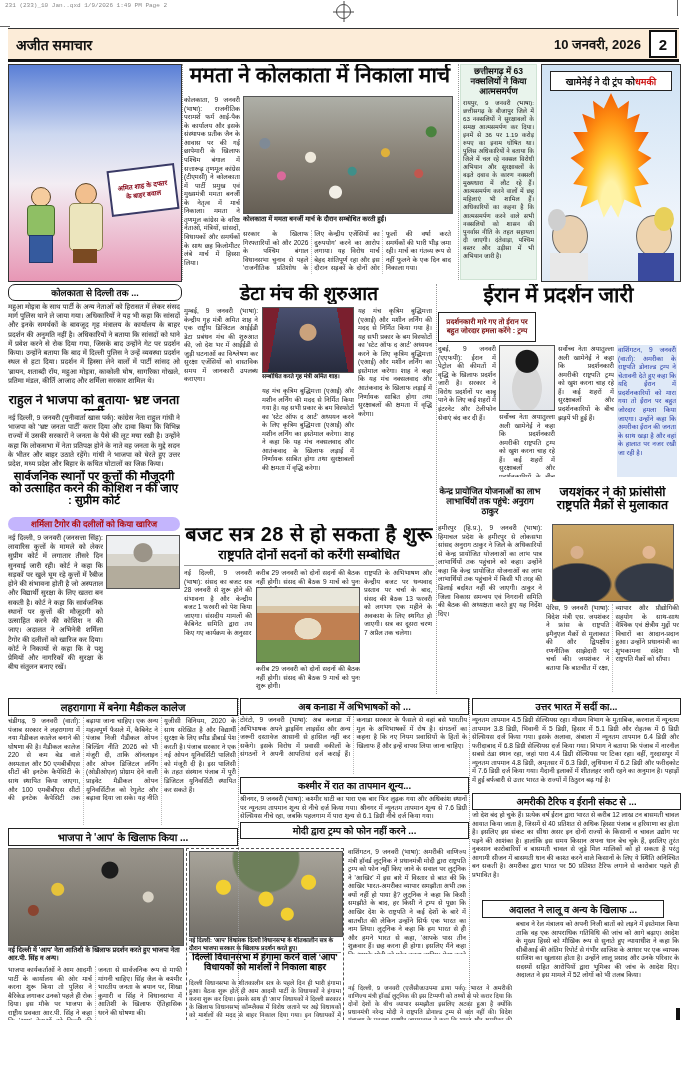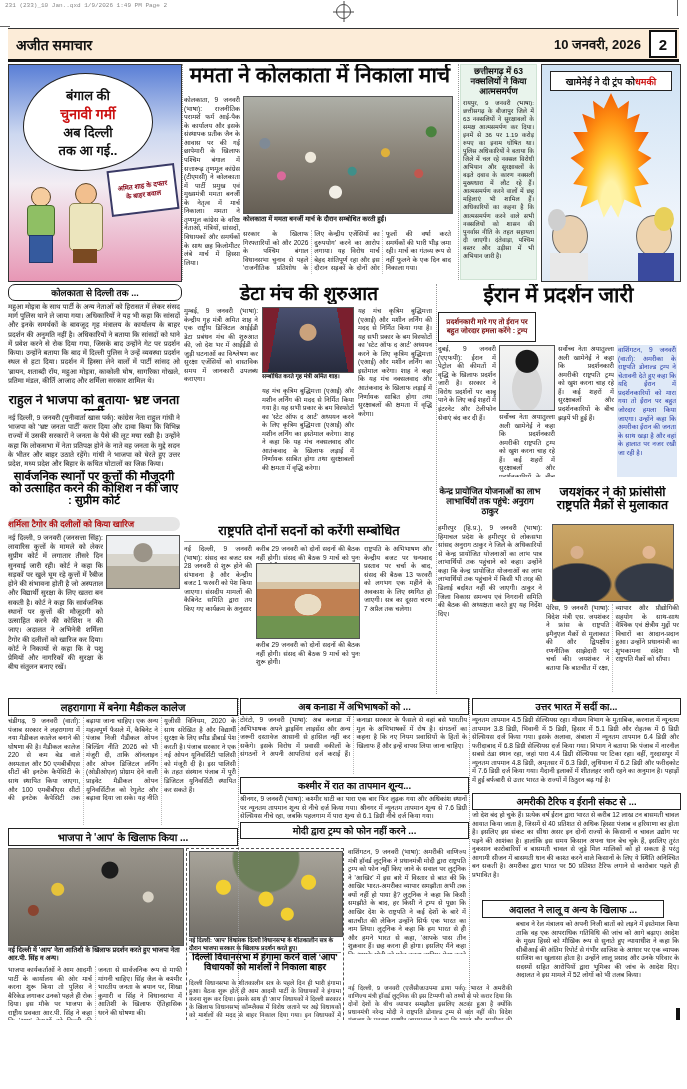--- a/index.html
+++ b/index.html
@@ -85,26 +85,20 @@
   <div class="abs" style="left:676px;top:1008px;width:4px;height:14px;background:#111;"></div>
   <div class="abs" style="left:681px;top:1058px;font-size:7px;color:#333;">1</div>
 
   <div class="abs" style="left:8px;top:28px;width:671px;height:30px;background:#fcecd8;border-top:1px solid #333;border-bottom:3px solid #111;display:flex;align-items:center;">
     <div style="font-weight:bold;font-size:14px;padding-left:8px;flex:1;">अजीत समाचार</div>
     <div style="font-weight:bold;font-size:13px;padding-right:8px;">10 जनवरी, 2026</div>
     <div style="width:24px;height:24px;border:2px solid #111;background:#fff;display:flex;align-items:center;justify-content:center;font-weight:800;font-size:15px;margin-right:2px;">2</div>
   </div>
 
   <div class="abs" style="left:8px;top:64px;width:172px;height:216px;border:1px solid #333;background:linear-gradient(180deg,#5a7fd6 0%,#cdd8f0 32%,#f3edf3 55%,#e797b5 100%);overflow:hidden;">
-    <div style="position:absolute;left:14px;top:8px;width:128px;height:96px;background:#fff;border:1.5px solid #222;border-radius:48% 52% 55% 45%/55% 50% 50% 45%;display:flex;flex-direction:column;align-items:center;justify-content:center;text-align:center;">
-      <span style="font-weight:800;font-size:13px;">बंगाल की</span>
-      <span style="font-weight:800;font-size:14px;color:#cc1111;">चुनावी गर्मी</span>
-      <span style="font-weight:800;font-size:13px;">अब दिल्ली</span>
-      <span style="font-weight:800;font-size:13px;">तक आ गई..</span>
-    </div>
     <div style="position:absolute;right:4px;top:102px;width:64px;height:42px;background:#fff;border:2px solid #3a3a66;transform:rotate(-7deg);display:flex;flex-direction:column;align-items:center;justify-content:center;text-align:center;">
       <span style="font-weight:800;font-size:6.8px;color:#8a1020;">अमित शाह के दफ्तर</span>
       <span style="font-weight:800;font-size:6.8px;color:#8a1020;">के बाहर बवाल</span>
     </div>
     <div class="face" style="left:22px;top:122px;width:18px;height:18px;background:#f6cc9e;border:1px solid #5a4326;"></div>
     <div class="abs" style="left:18px;top:140px;width:26px;height:30px;background:#8fbf64;border:1px solid #4a6a2e;border-radius:4px;"></div>
     <div class="abs" style="left:20px;top:170px;width:22px;height:26px;background:#355a9e;border:1px solid #22376a;"></div>
     <div class="face" style="left:66px;top:118px;width:20px;height:20px;background:#f2bf8e;border:1px solid #5a4326;"></div>
     <div class="abs" style="left:60px;top:138px;width:32px;height:46px;background:#ece5bd;border:1px solid #8a8050;border-radius:5px;"></div>
     <div class="abs" style="left:64px;top:184px;width:24px;height:14px;background:#7a4a22;"></div>
@@ -142,21 +136,21 @@
   </div>
 
   <div class="abs vrule" style="left:182px;top:64px;height:216px;"></div>
   <div class="abs vrule" style="left:458px;top:64px;height:216px;"></div>
 
   <div class="abs boxhead" style="left:8px;top:284px;width:172px;height:15px;font-size:9px;border-radius:7px;">कोलकाता से दिल्ली तक ...</div>
   <div class="abs bt2" style="left:8px;top:302px;width:172px;height:90px;">महुआ मोइत्रा के साथ पार्टी के अन्य नेताओं को हिरासत में लेकर संसद मार्ग पुलिस थाने ले जाया गया। अधिकारियों ने यह भी कहा कि सांसदों और इनके समर्थकों के बावजूद गृह मंत्रालय के कार्यालय के बाहर प्रदर्शन की अनुमति नहीं है। अधिकारियों ने बताया कि सांसदों को थाने में प्रवेश करने से रोक दिया गया, जिसके बाद उन्होंने गेट पर प्रदर्शन किया। उन्होंने बताया कि बाद में दिल्ली पुलिस ने उन्हें व्यवस्था प्रदर्शन स्थल से हटा दिया। प्रदर्शन में हिस्सा लेने वालों में पार्टी सांसद ओ 'ब्रायन, शताब्दी रॉय, महुआ मोइत्रा, काकोली घोष, सागरिका गोखले, प्रतिमा मंडल, कीर्ति आजाद और शर्मिला सरकार शामिल थे।</div>
   <div class="abs bighead" style="left:8px;top:394px;width:172px;height:17px;font-size:12.5px;">राहुल ने भाजपा को बताया- भ्रष्ट जनता पार्टी</div>
   <div class="abs bt2" style="left:8px;top:413px;width:172px;height:54px;">नई दिल्ली, 9 जनवरी (यूनीवार्ता खास पर्क): कांग्रेस नेता राहुल गांधी ने भाजपा को 'भ्रष्ट जनता पार्टी' करार दिया और दावा किया कि विभिन्न राज्यों में उसकी सरकारों ने जनता के पैसे की लूट मचा रखी है। उन्होंने कहा कि लोकसभा में नेता प्रतिपक्ष होने के नाते वह जनता के मुद्दे सदन के भीतर और बाहर उठाते रहेंगे। गांधी ने भाजपा को घेरते हुए उत्तर प्रदेश, मध्य प्रदेश और बिहार के कथित घोटालों का जिक्र किया।</div>
   <div class="abs bighead" style="left:8px;top:470px;width:172px;height:45px;font-size:11.5px;">सार्वजनिक स्थानों पर कुत्तों की मौजूदगी को उत्साहित करने की कोशिश न की जाए : सुप्रीम कोर्ट</div>
-  <div class="abs" style="left:8px;top:517px;width:172px;height:14px;background:#e5e5e5;color:#b01212;font-weight:800;font-size:8.6px;line-height:14px;overflow:hidden;border-radius:7px;">शर्मिला टैगोर की दलीलों को किया खारिज</div>
+  <div class="abs" style="left:8px;top:517px;width:172px;height:14px;background:#c4b5fd;color:#b01212;font-weight:800;font-size:8.6px;text-align:center;line-height:14px;overflow:hidden;border-radius:7px;">शर्मिला टैगोर की दलीलों को किया खारिज</div>
   <div class="abs" style="left:8px;top:533px;width:172px;height:160px;overflow:hidden;">
     <div class="photo ph-court" style="float:right;width:72px;height:52px;margin:2px 0 2px 3px;"></div>
     <div class="bt2" style="height:160px;">नई दिल्ली, 9 जनवरी (जनसत्ता सिंह): लावारिस कुत्तों के मामले को लेकर सुप्रीम कोर्ट में लगातार तीसरे दिन सुनवाई जारी रही। कोर्ट ने कहा कि सड़कों पर खुले घूम रहे कुत्तों में रैबीज होने की संभावना होती है जो अस्पताल और विद्यार्थी सुरक्षा के लिए खतरा बन सकती है। कोर्ट ने कहा कि सार्वजनिक स्थानों पर कुत्तों की मौजूदगी को उत्साहित करने की कोशिश न की जाए। अदालत ने अभिनेत्री शर्मिला टैगोर की दलीलों को खारिज कर दिया। कोर्ट ने निकायों से कहा कि वे पशु प्रेमियों और नागरिकों की सुरक्षा के बीच संतुलन बनाए रखें।</div>
   </div>
 
   <div class="abs" style="left:184px;top:284px;width:250px;height:236px;">
     <div class="bighead" style="font-size:19px;">डेटा मंच की शुरुआत</div>
     <div style="display:flex;gap:4px;margin-top:3px;">
       <div class="bt" style="width:74px;height:182px;">मुम्बई, 9 जनवरी (भाषा): केन्द्रीय गृह मंत्री अमित शाह ने एक राष्ट्रीय डिजिटल आईईडी डेटा प्रबंधन मंच की शुरुआत की, जो देश भर में आईईडी से जुड़ी घटनाओं का विश्लेषण कर सुरक्षा एजेंसियों को वास्तविक समय में जानकारी उपलब्ध कराएगा।</div>
       <div style="width:92px;">
@@ -185,20 +179,21 @@
   </div>
 
   <div class="abs" style="left:438px;top:486px;width:104px;height:36px;font-weight:800;font-size:8.4px;text-align:center;line-height:1.2;overflow:hidden;">केन्द्र प्रायोजित योजनाओं का लाभ लाभार्थियों तक पहुंचे: अनुराग ठाकुर</div>
   <div class="abs bt" style="left:438px;top:524px;width:104px;height:168px;">हमीरपुर (हि.प्र.), 9 जनवरी (भाषा): हिमाचल प्रदेश के हमीरपुर से लोकसभा सांसद अनुराग ठाकुर ने जिले के अधिकारियों से केन्द्र प्रायोजित योजनाओं का लाभ पात्र लाभार्थियों तक पहुंचाने को कहा। उन्होंने कहा कि केन्द्र प्रायोजित योजनाओं का लाभ लाभार्थियों तक पहुंचाने में किसी भी तरह की ढिलाई बर्दाश्त नहीं की जाएगी। ठाकुर ने जिला विकास समन्वय एवं निगरानी समिति की बैठक की अध्यक्षता करते हुए यह निर्देश दिए।</div>
 
   <div class="abs bighead" style="left:546px;top:486px;width:133px;height:34px;font-size:12.5px;">जयशंकर ने की फ्रांसीसी राष्ट्रपति मैक्रों से मुलाकात</div>
   <div class="abs photo ph-macron" style="left:552px;top:524px;width:120px;height:76px;"></div>
   <div class="abs bt cols2" style="left:546px;top:604px;width:133px;height:88px;">पेरिस, 9 जनवरी (भाषा): विदेश मंत्री एस. जयशंकर ने फ्रांस के राष्ट्रपति इमैनुएल मैक्रों से मुलाकात की और द्विपक्षीय रणनीतिक साझेदारी पर चर्चा की। जयशंकर ने बताया कि बातचीत में रक्षा, व्यापार और प्रौद्योगिकी सहयोग के साथ-साथ वैश्विक एवं क्षेत्रीय मुद्दों पर विचारों का आदान-प्रदान हुआ। उन्होंने प्रधानमंत्री का शुभकामना संदेश भी राष्ट्रपति मैक्रों को सौंपा।</div>
 
   <div class="abs" style="left:184px;top:524px;width:250px;height:170px;">
+    <div class="bighead" style="font-size:20px;height:24px;letter-spacing:0.5px;">बजट सत्र 28 से हो सकता है शुरू</div>
     <div class="bighead" style="font-size:13px;height:17px;border-bottom:1px solid #999;">राष्ट्रपति दोनों सदनों को करेंगी सम्बोधित</div>
     <div style="display:flex;gap:4px;margin-top:3px;">
       <div class="bt" style="width:68px;height:122px;">नई दिल्ली, 9 जनवरी (भाषा): संसद का बजट सत्र 28 जनवरी से शुरू होने की संभावना है और केन्द्रीय बजट 1 फरवरी को पेश किया जाएगा। संसदीय मामलों की कैबिनेट समिति द्वारा तय किए गए कार्यक्रम के अनुसार</div>
       <div style="width:104px;">
         <div class="bt" style="height:18px;">करीब 29 जनवरी को दोनों सदनों की बैठक नहीं होगी। संसद की बैठक 9 मार्च को पुनः शुरू होगी।</div>
         <div class="photo ph-parliament" style="width:102px;height:74px;"></div>
         <div class="bt" style="height:26px;margin-top:2px;">करीब 29 जनवरी को दोनों सदनों की बैठक नहीं होगी। संसद की बैठक 9 मार्च को पुनः शुरू होगी।</div>
       </div>
       <div class="bt" style="width:68px;height:122px;">राष्ट्रपति के अभिभाषण और केन्द्रीय बजट पर धन्यवाद प्रस्ताव पर चर्चा के बाद, संसद की बैठक 13 फरवरी को लगभग एक महीने के अवकाश के लिए स्थगित हो जाएगी। सत्र का दूसरा चरण 7 अप्रैल तक चलेगा।</div>
     </div>

